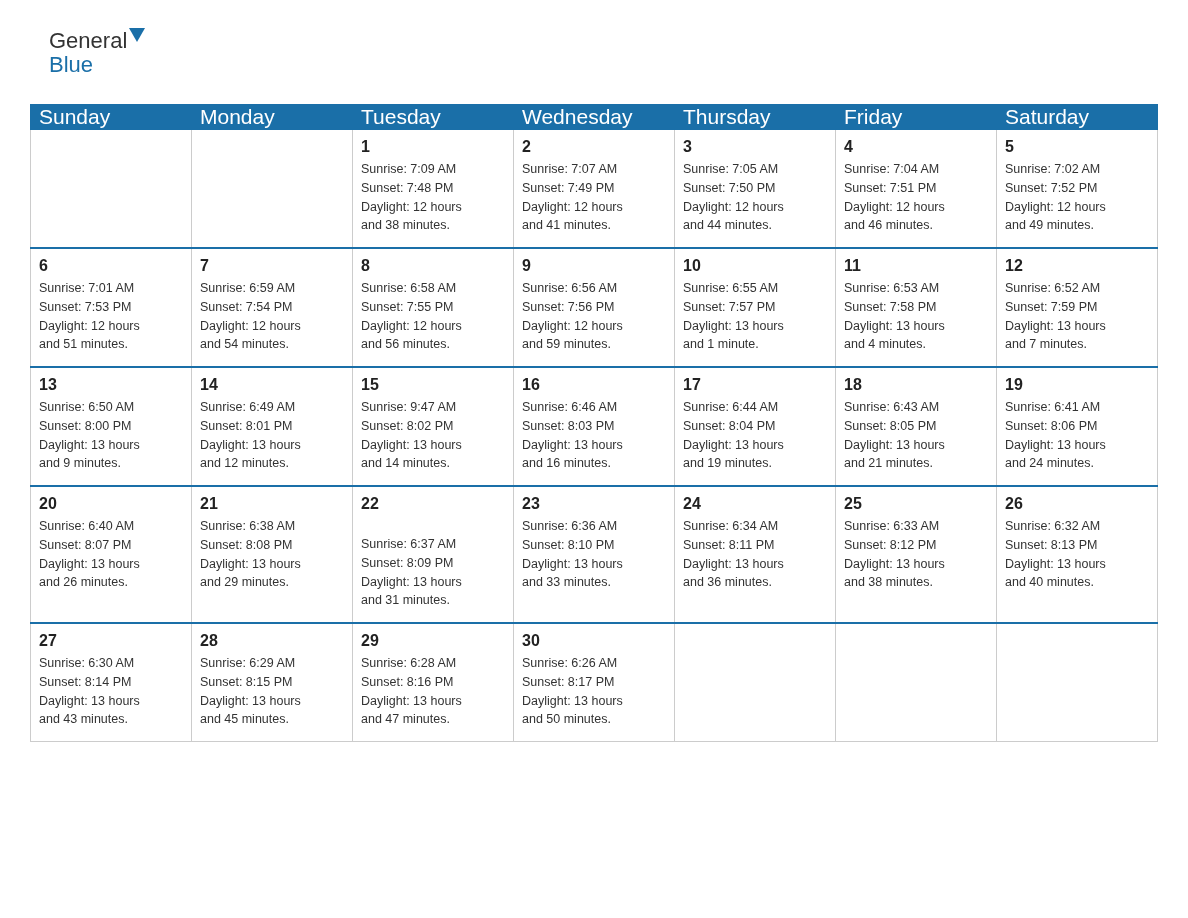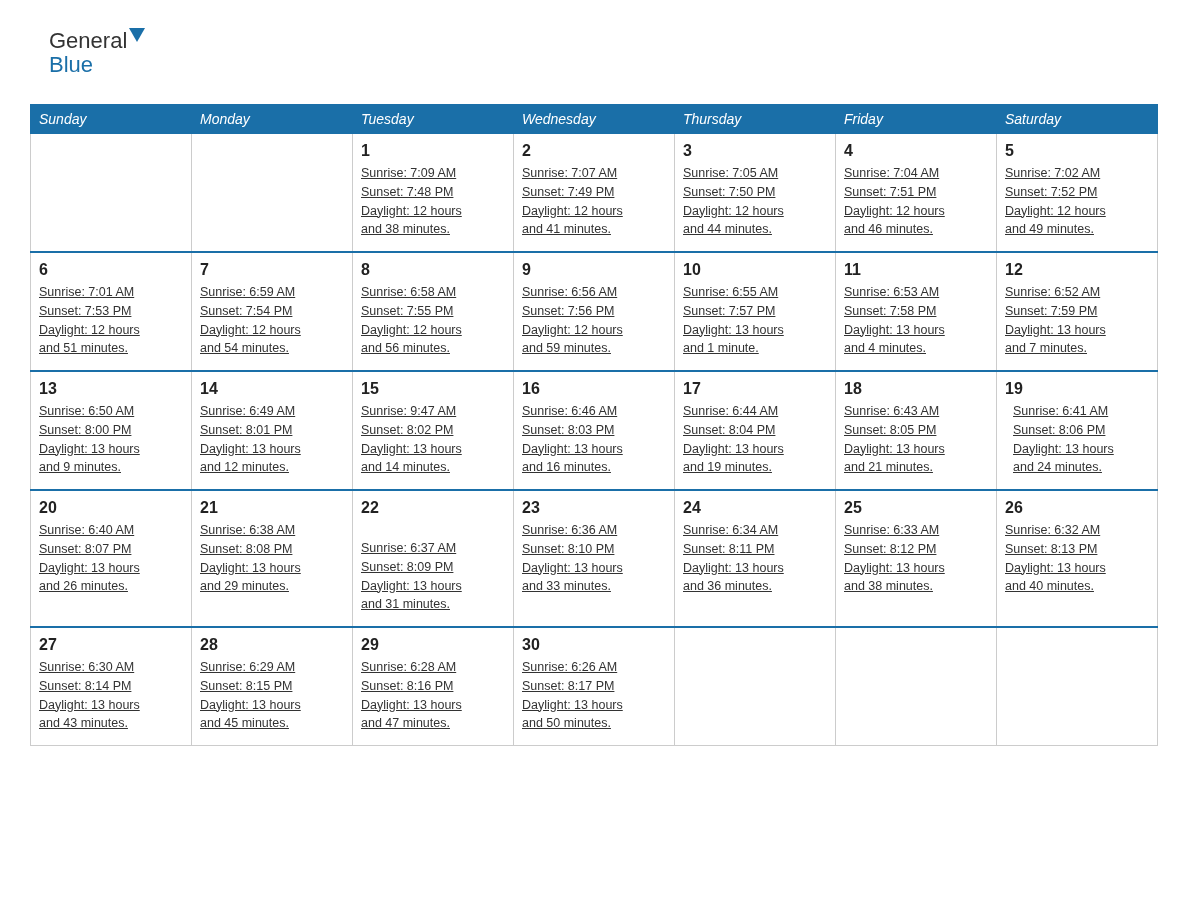--- a/index.html
+++ b/index.html
@@ -36,47 +36,45 @@
       font-weight: normal;
     }
     .calendar-table {
       width: 100%;
       border-collapse: collapse;
       table-layout: fixed;
     }
     .calendar-table thead tr th {
       background-color: #1a6fa8;
       color: #fff;
-      padding: 6px 8px;
-      font-size: 14px;
+      padding: 0 8px;
+      font-size: 21px;
       font-weight: normal;
       text-align: left;
       border: 1px solid #1a6fa8;
-      font-style: italic;
     }
     .calendar-table tbody tr td {
       vertical-align: top;
       padding: 8px 8px 12px 8px;
       border: 1px solid #ccc;
       height: 110px;
       font-size: 13px;
       color: #333;
     }
     .calendar-table tbody tr td .day-number {
       font-size: 16px;
       font-weight: bold;
       color: #222;
       display: block;
       margin-bottom: 4px;
     }
     .calendar-table tbody tr td .day-info {
       font-size: 12.5px;
       color: #333;
       line-height: 1.5;
-      text-decoration: underline;
     }
     .calendar-table tbody tr td.empty {
       background: #fff;
     }
     .row-divider td {
       border-top: 2px solid #1a6fa8 !important;
     }
   </style>
 </head>
 <body>
@@ -239,21 +237,21 @@
         </td>
         <td>
           <span class="day-number">18</span>
           <div class="day-info" style="white-space: pre-line;">Sunrise: 6:43 AM
 Sunset: 8:05 PM
 Daylight: 13 hours
 and 21 minutes.</div>
         </td>
         <td>
           <span class="day-number">19</span>
-          <div class="day-info" style="white-space: pre-line; margin-left: 8px;">Sunrise: 6:41 AM
+          <div class="day-info" style="white-space: pre-line;">Sunrise: 6:41 AM
 Sunset: 8:06 PM
 Daylight: 13 hours
 and 24 minutes.</div>
         </td>
       </tr>
       <tr class="row-divider">
         <td>
           <span class="day-number">20</span>
           <div class="day-info" style="white-space: pre-line;">Sunrise: 6:40 AM
 Sunset: 8:07 PM

